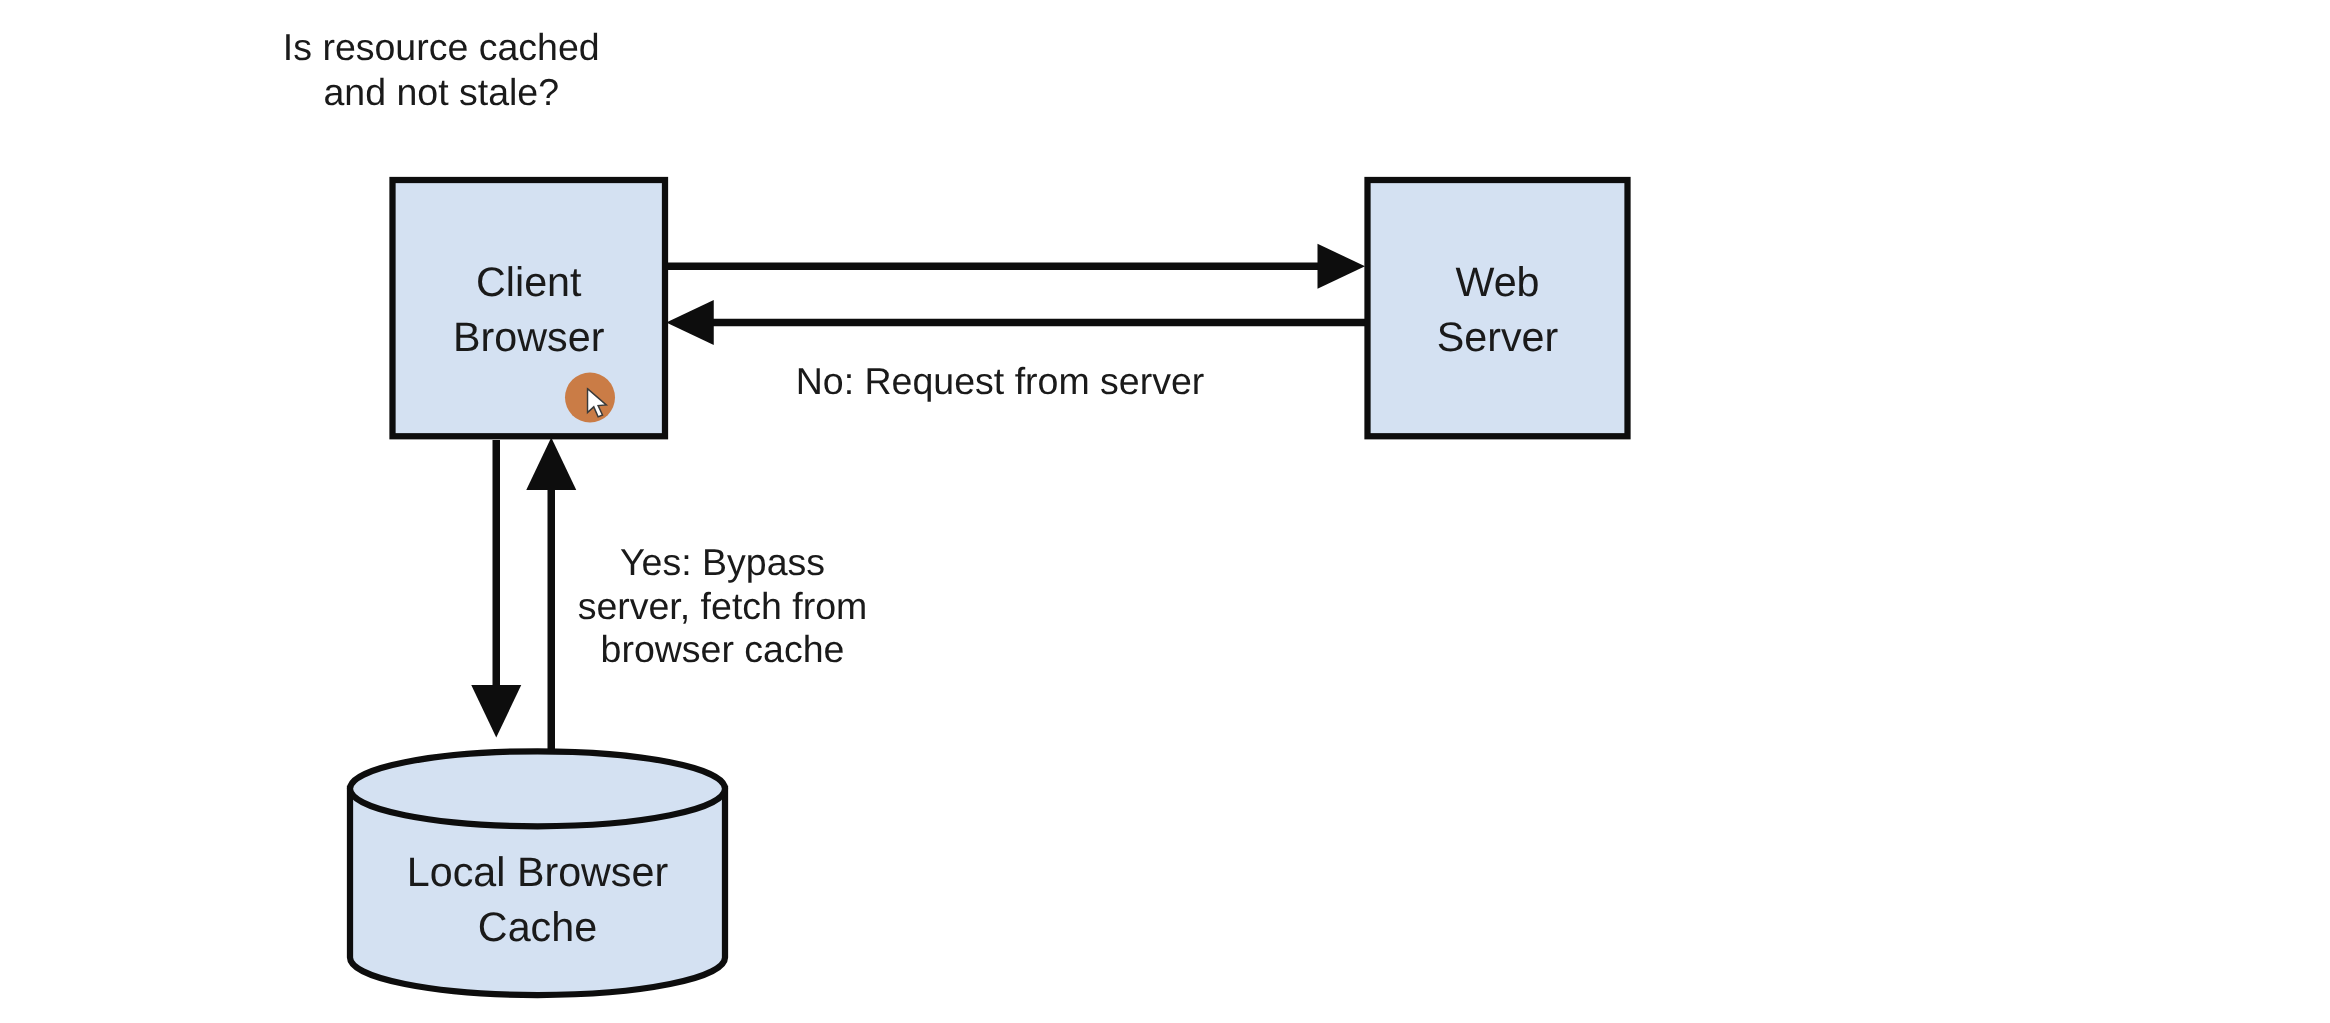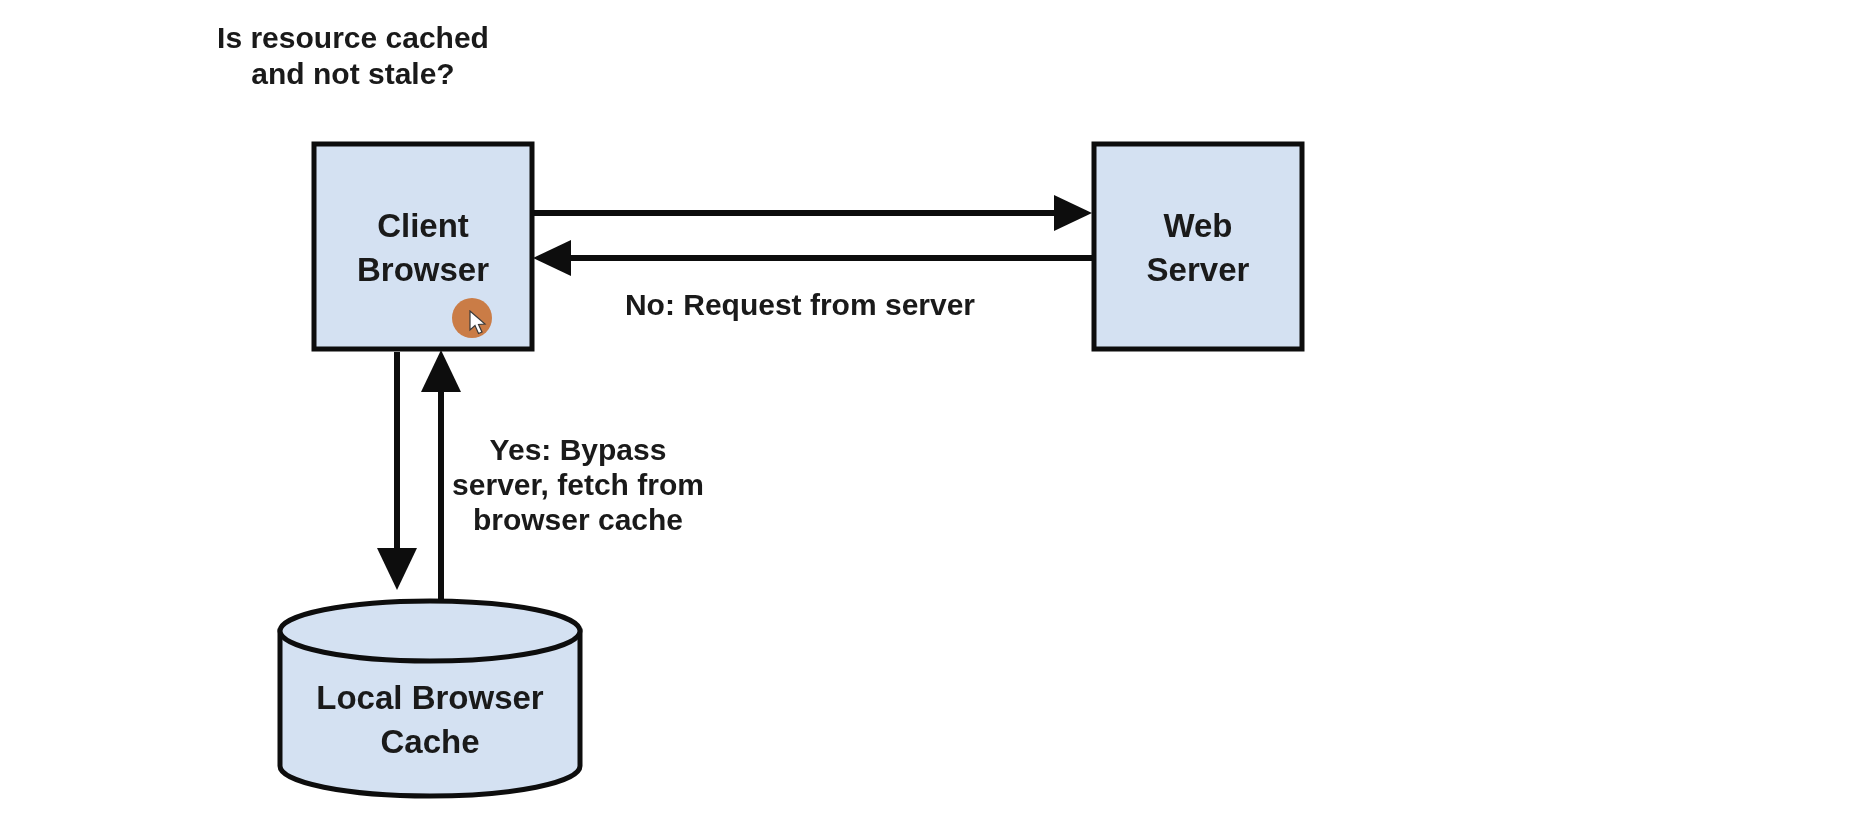--- a/index.html
+++ b/index.html
@@ -11,21 +11,20 @@
     width: 1864px;
     height: 818px;
     overflow: hidden;
     font-family: "Liberation Sans", sans-serif;
   }
   #canvas {
     position: relative;
     width: 1864px;
     height: 818px;
     background: #ffffff;
-    font-weight: bold;
   }
   .diagram-svg {
     position: absolute;
     left: 0;
     top: 0;
     width: 1864px;
     height: 818px;
   }
   .node-label {
     font-family: "Liberation Sans", sans-serif;

